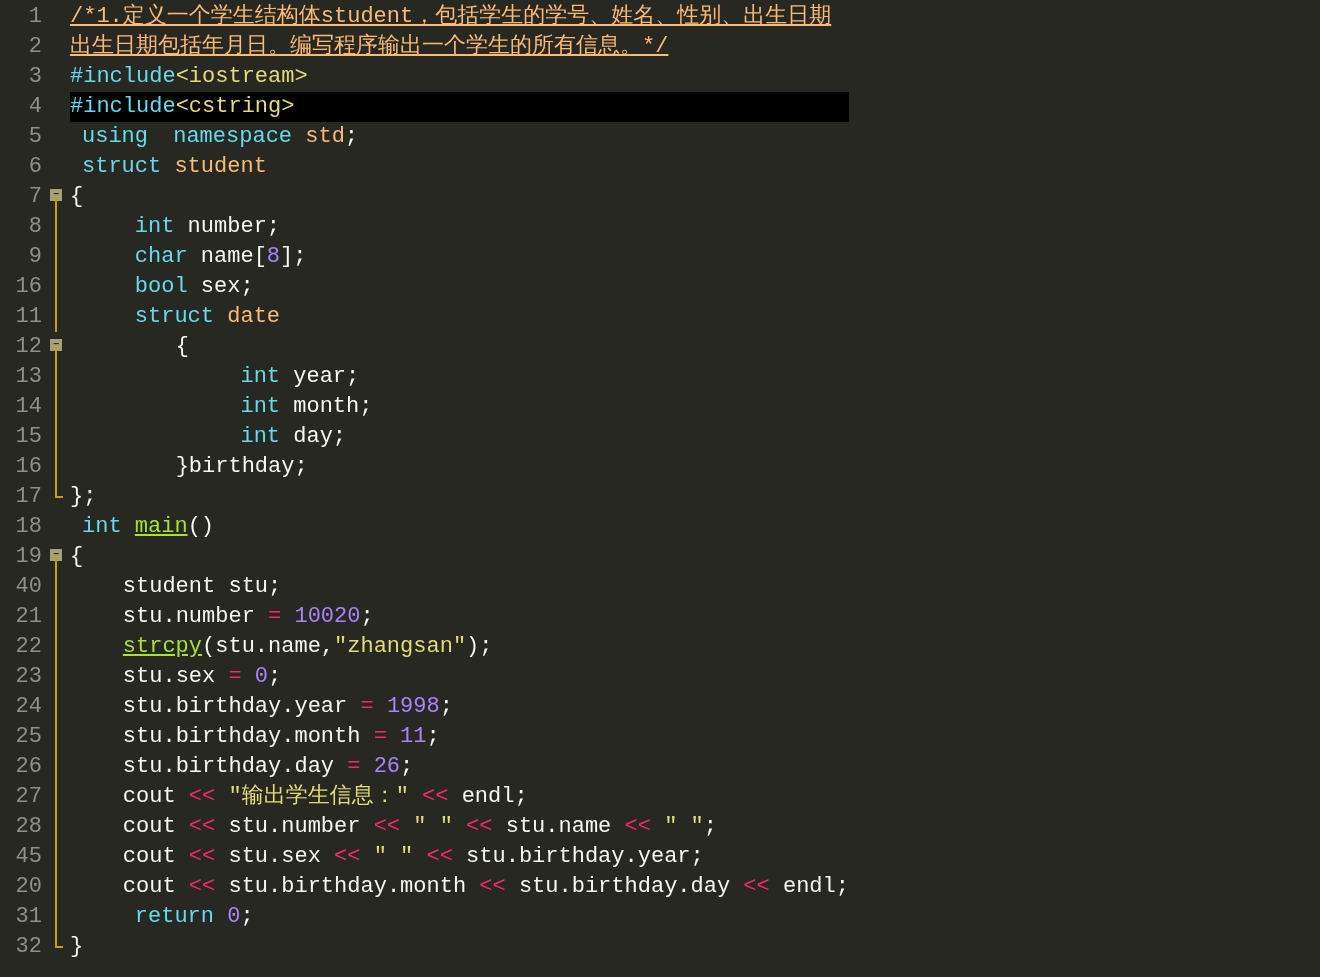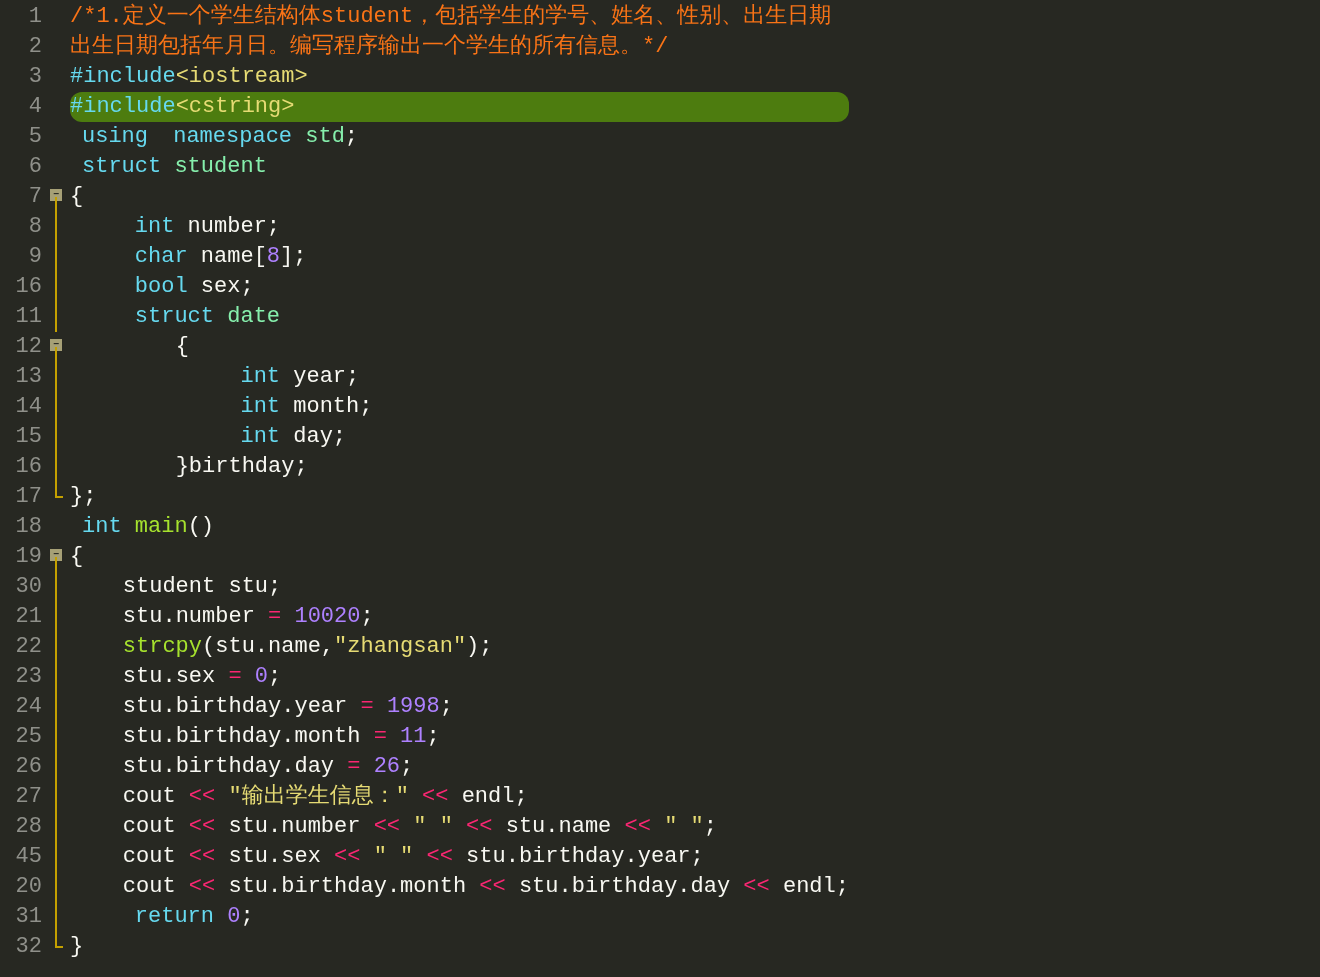--- a/index.html
+++ b/index.html
@@ -70,29 +70,28 @@
   }
   .code {
     padding: 2px 0 2px 6px;
     white-space: pre;
   }
   .code .line {
     height: 30px;
     display: block;
   }
   .line.current {
-    background: #4d7c0f;
-    border-radius: 12px;
-  }
-  .c-comment { color: #f97316; font-style: normal; }
+    background: #000000;
+  }
+  .c-comment { color: #fdba74; font-style: normal; text-decoration: underline; }
   .c-preproc { color: #66d9ef; }
   .c-kw2 { color: #66d9ef; margin-left: 12px; }
-  .c-type { color: #86efac; text-align: right; }
+  .c-type { color: #fdba74; text-align: right; }
   .c-ident { color: #f8f8f2; }
-  .c-func { color: #a6e22e; }
+  .c-func { color: #a6e22e; text-decoration: underline; }
   .c-number { color: #ae81ff; }
   .c-string { color: #e6db74; }
   .c-op { color: #f92672; }
   .c-punct { color: #f8f8f2; }
   .c-brace { color: #f8f8f2; }
   .c-yellow { color: #e6db74; }
 </style>
 </head>
 <body>
 
@@ -110,21 +109,21 @@
       <div class="ln">16</div>
       <div class="ln">11</div>
       <div class="ln">12</div>
       <div class="ln">13</div>
       <div class="ln">14</div>
       <div class="ln">15</div>
       <div class="ln">16</div>
       <div class="ln">17</div>
       <div class="ln">18</div>
       <div class="ln">19</div>
-      <div class="ln">30</div>
+      <div class="ln">40</div>
       <div class="ln">21</div>
       <div class="ln">22</div>
       <div class="ln">23</div>
       <div class="ln">24</div>
       <div class="ln">25</div>
       <div class="ln">26</div>
       <div class="ln">27</div>
       <div class="ln">28</div>
       <div class="ln">45</div>
       <div class="ln">20</div>

